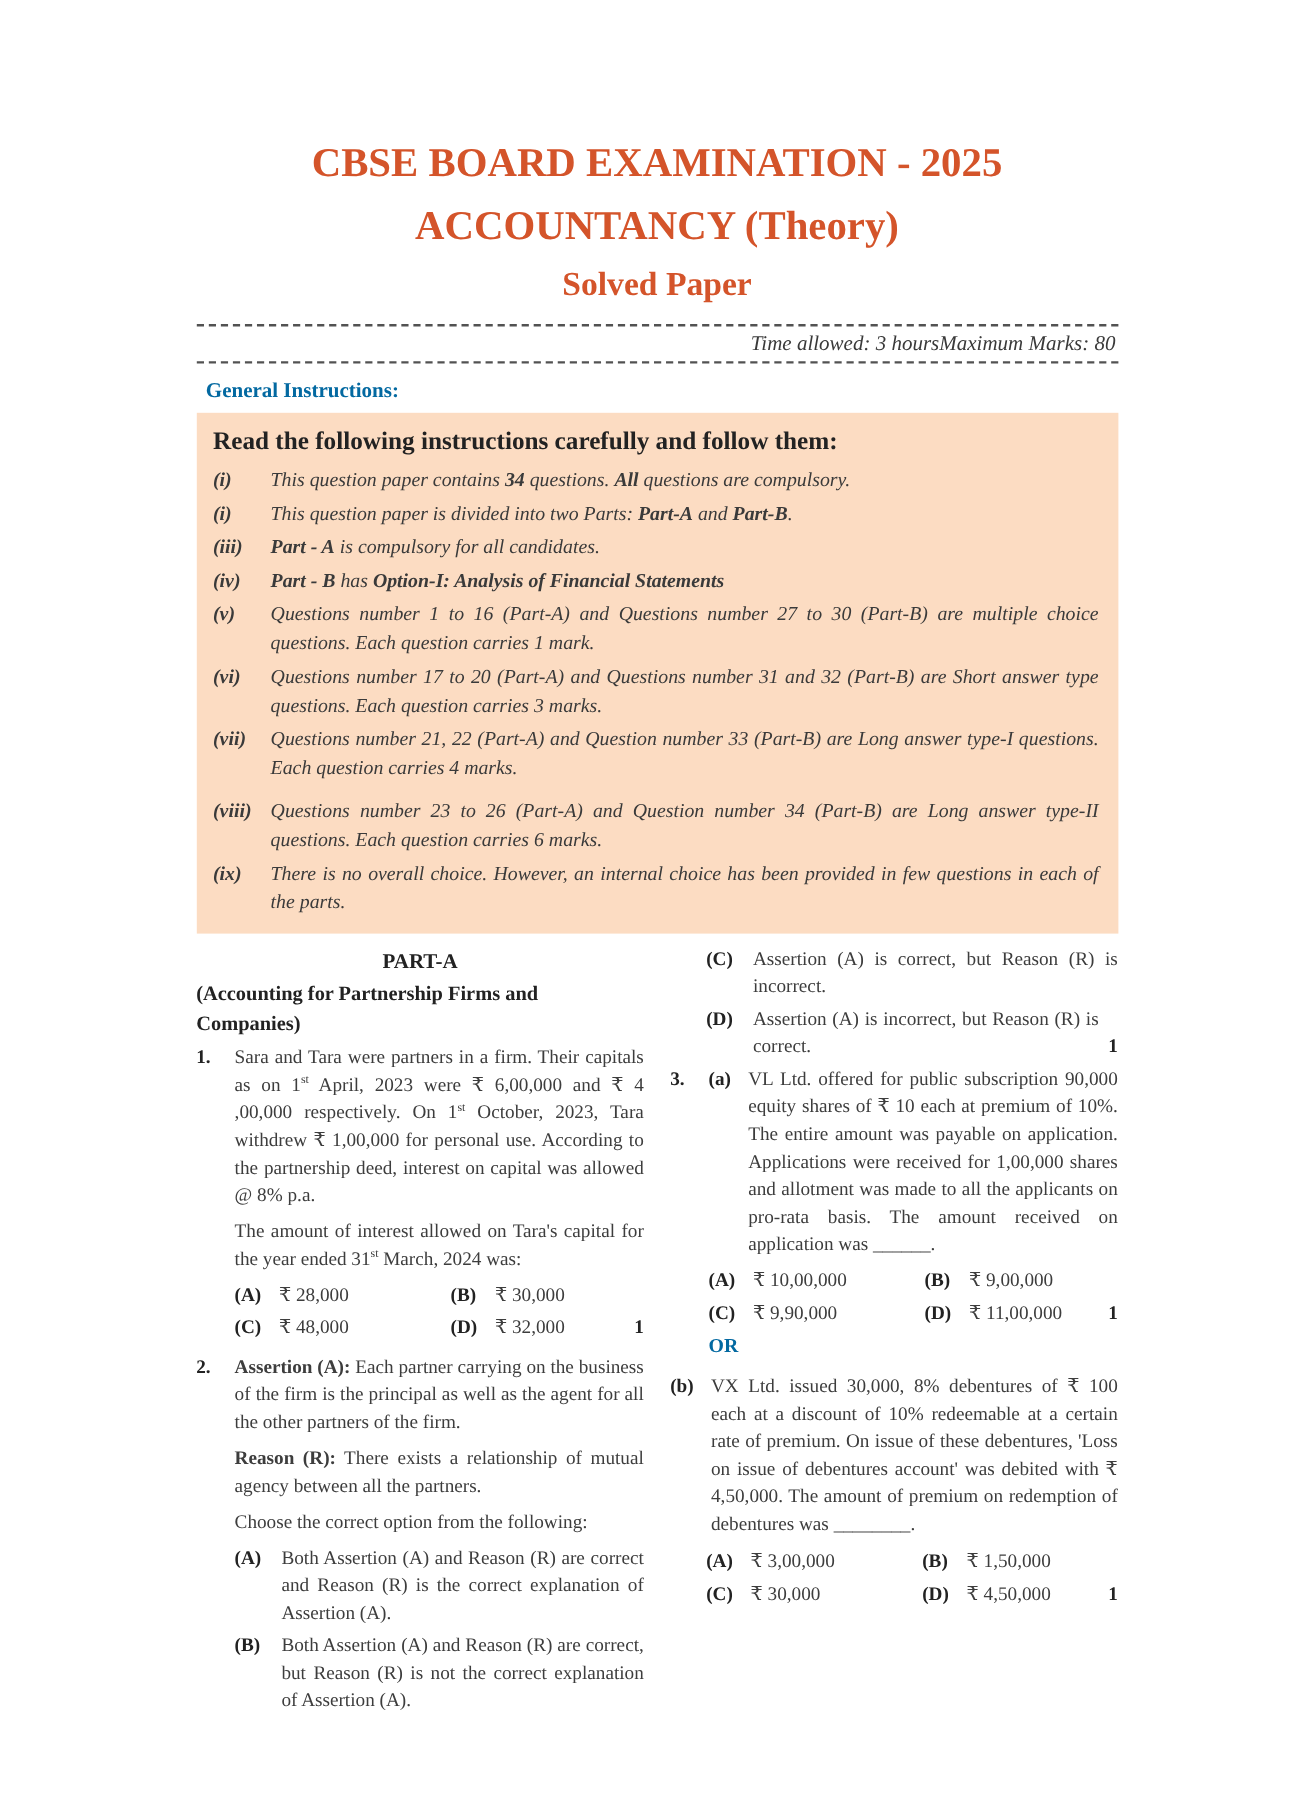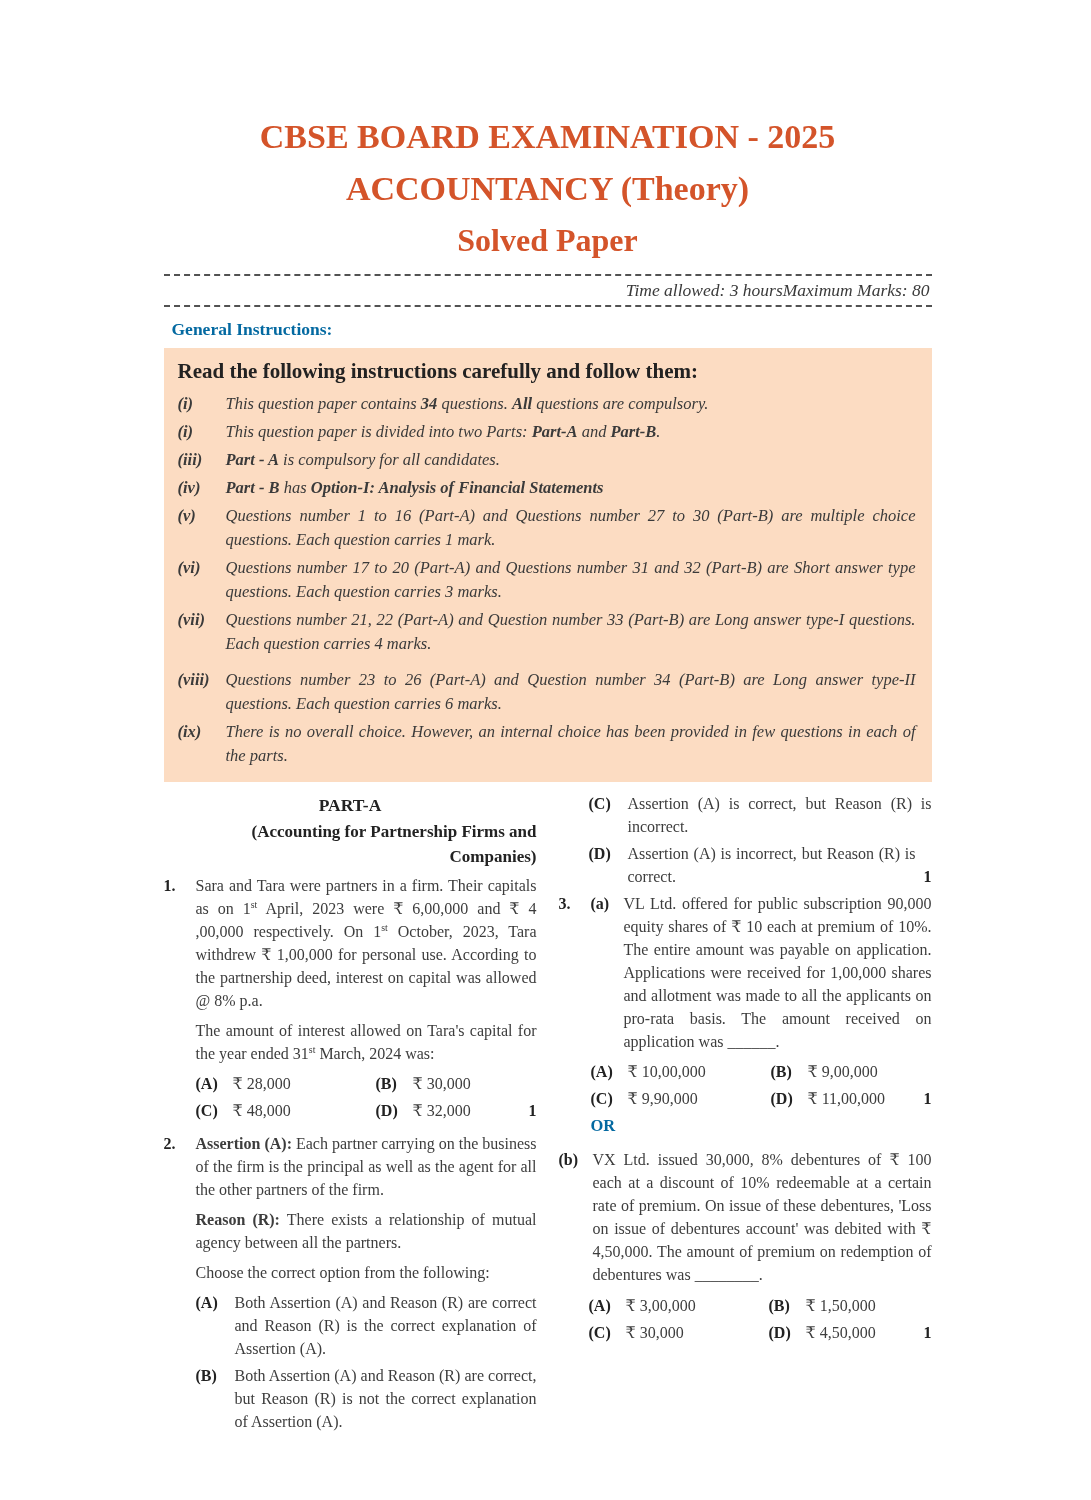--- a/index.html
+++ b/index.html
@@ -11,21 +11,21 @@
     box-sizing:border-box;
     padding:118px 96px 0 100px;
     overflow:hidden;
     font-family:"Liberation Serif","DejaVu Serif",serif;
     color:#3d3d3d;
   }
   
   .title-block{text-align:center;margin-bottom:16px;}
   .title-line{margin:0 0 15px;color:var(--accent,#d4542a);font-weight:bold;line-height:1.1;}
   .t1,.t2{font-size:34px;}
-  .t3,.t4{font-size:32px;}
+  .t3,.t4{font-size:28px;}
   .t4 sup{font-size:0.55em;}
   
   .rule{border-top:2px dashed #525252;height:0;}
   .meta-row{display:flex;justify-content:flex-end;align-items:center;
     font-style:italic;font-size:17.5px;color:#3a3a3a;padding:4px 2px;}
   
   .gi-heading{font-weight:bold;font-size:17.5px;color:#0369a1;margin:12px 0 8px;padding-left:8px;}
   .gi-box{background:var(--box-bg,#fcdcc2);padding:11px 16px 10px 14px;}
   .gi-title{font-weight:bold;font-size:21px;color:#222;margin-bottom:8px;}
   .gi-item{display:flex;font-size:16.5px;font-style:italic;line-height:24px;margin-bottom:4px;color:#3a3a3a;}
@@ -35,21 +35,21 @@
   .seg-b{font-weight:bold;}
   sup{font-size:0.62em;line-height:0;}
   
   .band{display:flex;justify-content:space-between;align-items:center;
     background:var(--band-bg,#f6c39e);color:#1d1d1d;font-weight:bold;font-size:17.5px;
     padding:5px 12px;margin-top:16px;}
   
   .columns{display:flex;gap:22px;margin-top:10px;}
   .col{flex:1;min-width:0;font-size:16px;line-height:23px;}
   .part-title{text-align:center;font-weight:bold;font-size:17.5px;color:#222;line-height:27px;}
-  .part-subtitle{text-align:right;font-weight:bold;font-size:17px;color:#222;line-height:25px;margin-bottom:5px;}
+  .part-subtitle{text-align:left;font-weight:bold;font-size:17px;color:#222;line-height:25px;margin-bottom:5px;}
   .question{display:flex;margin-bottom:6px;}
   .q-num{flex:0 0 32px;font-weight:bold;color:#222;}
   .q-body{flex:1;min-width:0;}
   .qpara{margin:0 0 7px;text-align:justify;}
   
   .opt-row{display:flex;align-items:baseline;margin:1px 0 4px;}
   .opt{width:180px;display:flex;}
   .opt:nth-child(2){flex:1;width:auto;}
   .opt-label{font-weight:bold;color:#222;flex:0 0 37px;}
   .marks{font-weight:bold;color:#222;margin-left:auto;}

